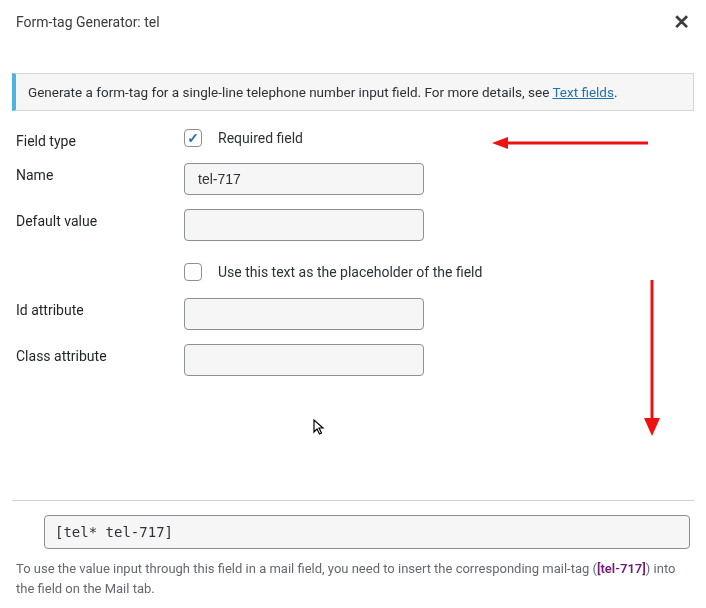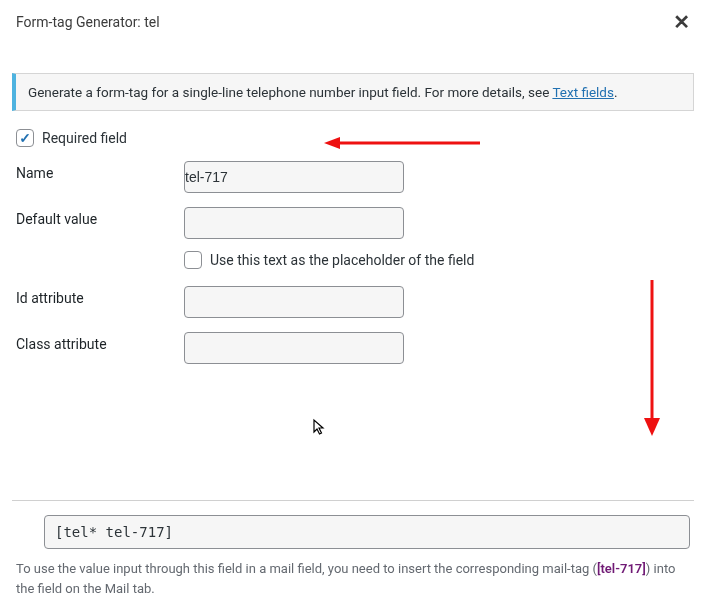--- a/index.html
+++ b/index.html
@@ -60,50 +60,50 @@
   }
   .row-label {
     width: 168px;
     font-size: 14px;
     padding-top: 4px;
     color: #1d2327;
   }
   .row-controls { flex: 1; position: relative; }
   .text-input {
     height: 32px;
-    width: 220px;
-    padding: 2px 0;
+    width: 240px;
+    padding: 2px 13px;
     border: 1px solid #8c8f94;
     border-radius: 4px;
     font-size: 14px;
     color: #2c3338;
     background: #f6f6f6;
   }
   .chk {
     display: inline-flex;
     align-items: center;
-    gap: 8px;
+    gap: 16px;
   }
   .chk-box {
     width: 18px; height: 18px;
     border: 1px solid #8c8f94;
     border-radius: 4px;
     display: inline-flex;
     align-items: center;
     justify-content: center;
     background: #fff;
   }
   .chk-box.checked::before {
     content: "\2713";
     color: #2271b1;
     font-weight: 700;
     font-size: 14px;
   }
   .placeholder-sub {
-    margin-top: 12px;
+    margin-top: 22px;
   }
   .red-arrow {
     position: absolute;
     pointer-events: none;
   }
   .arrow-h {
     top: 6px;
     left: 308px;
     width: 160px;
     height: 16px;
@@ -170,20 +170,21 @@
     <span class="close-x">✕</span>
   </div>
 
   <div class="instruction">
     <span>Generate a form-tag for a single-line telephone number input field. For more details, see </span><a href="#">Text fields</a><span>.</span>
   </div>
 
   <div class="form-area">
 
     <div class="row">
+      <div class="row-label">Field type</div>
       <div class="row-controls">
         <label class="chk">
           <span class="chk-box checked"></span>
           <span>Required field</span>
         </label>
         <svg class="red-arrow arrow-h" viewBox="0 0 160 16">
           <line x1="12" y1="8" x2="156" y2="8" stroke="#e11" stroke-width="3"></line>
           <polygon points="0,8 16,2 16,14" fill="#e11"></polygon>
         </svg>
       </div>

